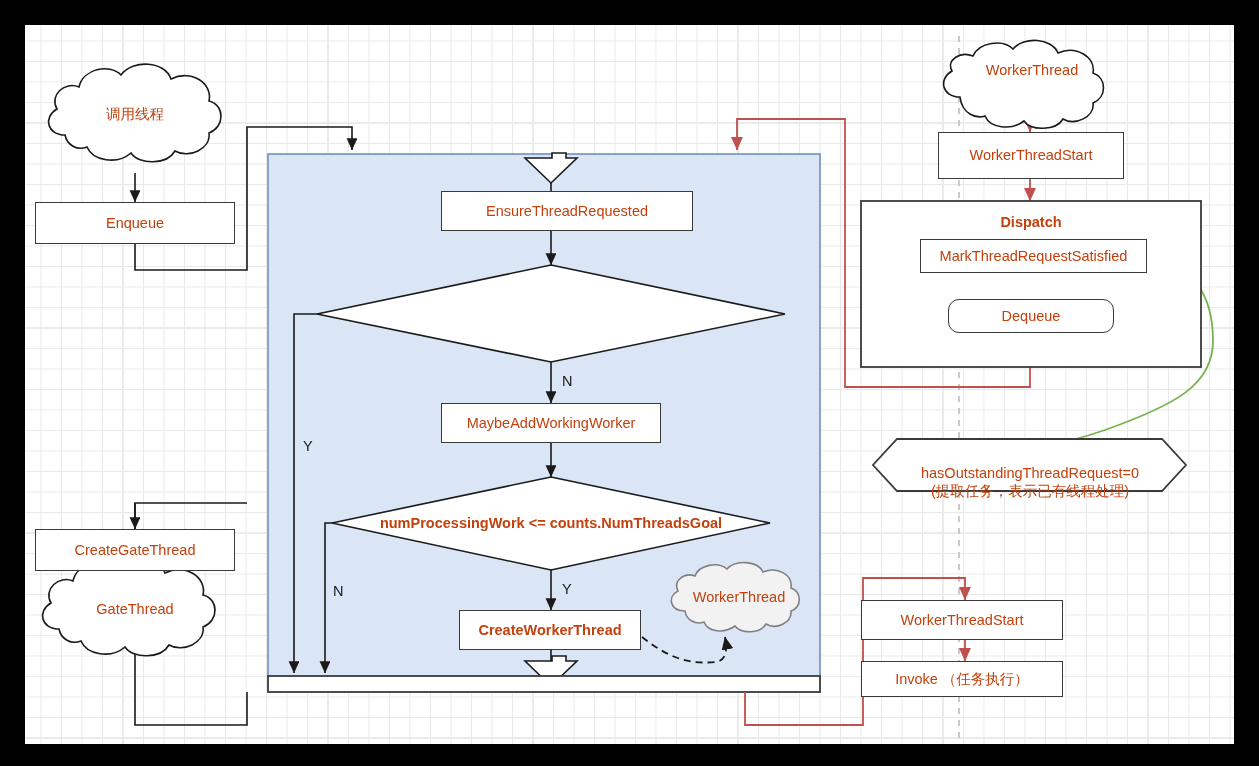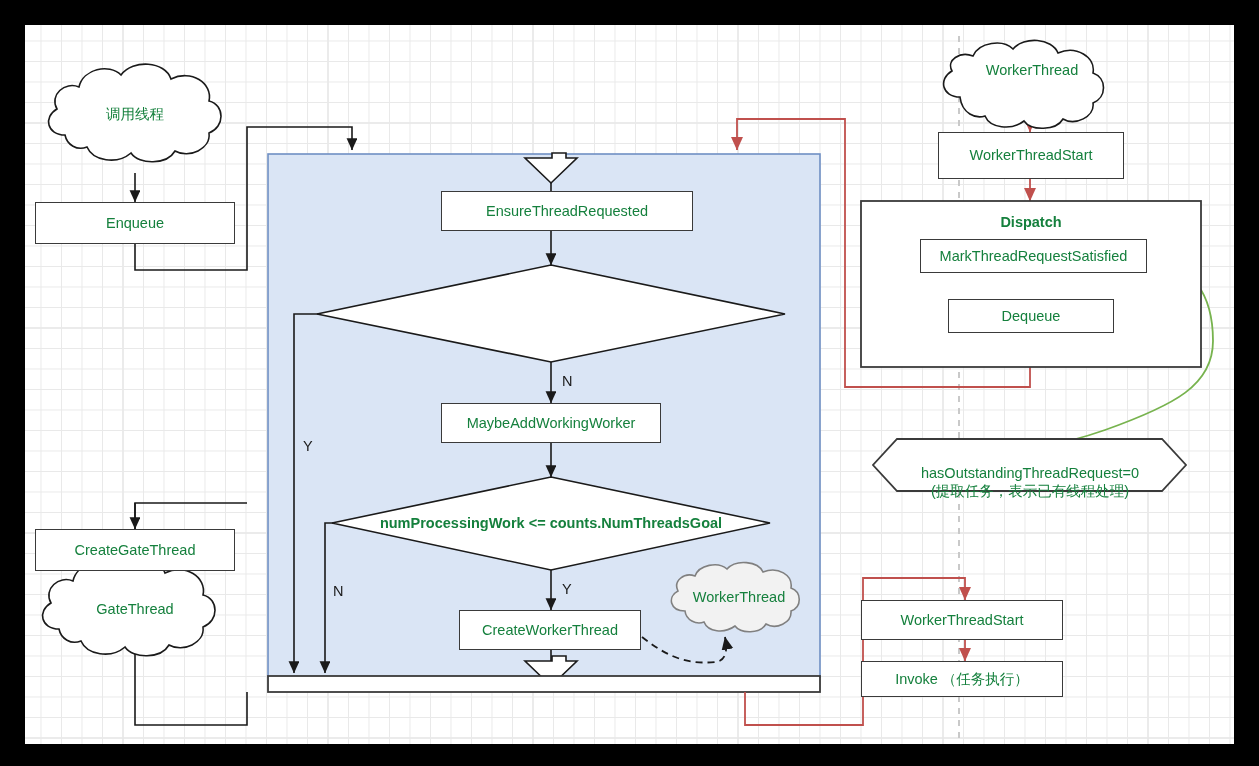--- a/index.html
+++ b/index.html
@@ -8,21 +8,21 @@
   #grid{position:absolute;left:0;top:0;width:100%;height:100%;
     background-image:
       linear-gradient(to right, #e9e9e9 1px, transparent 1px),
       linear-gradient(to bottom, #e9e9e9 1px, transparent 1px),
       linear-gradient(to right, #d8d8d8 1px, transparent 1px),
       linear-gradient(to bottom, #d8d8d8 1px, transparent 1px);
     background-size:20.5px 20.5px,20.5px 20.5px,102.5px 102.5px,102.5px 102.5px;
     background-position:-5px -5px,-5px -5px,-5px -5px,-5px -5px;}
   #svg{position:absolute;left:0;top:0;}
   .node{position:absolute;box-sizing:border-box;display:flex;align-items:center;justify-content:center;
-        text-align:center;color:#15803d;font-size:14.5px;line-height:1.25;}
+        text-align:center;color:#c2410c;font-size:14.5px;line-height:1.25;}
   .boxn{background:#ffffff;border:1.6px solid #3a3a3a;}
   .lbl{position:absolute;font-size:14.5px;color:#1a1a1a;}
   .cn{white-space:pre-line;}
   .bold{font-weight:bold;}
 </style>
 </head>
 <body>
 
 <div id="canvas">
   <div id="grid"></div>
@@ -140,21 +140,21 @@
     <span>numProcessingWork &lt;= counts.NumThreadsGoal</span>
   </div>
 
   <div class="lbl" style="left:308px;top:558px;">
     <span>N</span>
   </div>
   <div class="lbl" style="left:537px;top:556px;">
     <span>Y</span>
   </div>
 
-  <div class="node boxn" style="left:434px;top:585px;width:182px;height:40px;">
+  <div class="node boxn" style="left:434px;top:585px;width:182px;height:40px;font-weight:bold;">
     <span>CreateWorkerThread</span>
   </div>
 
   <div class="node" style="left:655px;top:558px;width:118px;height:28px;">
     <span>WorkerThread</span>
   </div>
 
   <div class="node" style="left:948px;top:31px;width:118px;height:28px;">
     <span>WorkerThread</span>
   </div>
@@ -164,21 +164,21 @@
   </div>
 
   <div class="node bold" style="left:836px;top:186px;width:340px;height:22px;">
     <span>Dispatch</span>
   </div>
 
   <div class="node boxn" style="left:895px;top:214px;width:227px;height:34px;">
     <span>MarkThreadRequestSatisfied</span>
   </div>
 
-  <div class="node boxn" style="left:923px;top:274px;width:166px;height:34px;">
+  <div class="node boxn" style="left:923px;top:274px;width:166px;height:34px;border-radius:11px;">
     <span>Dequeue</span>
   </div>
 
   <div class="node cn" style="left:866px;top:435px;width:278px;height:44px;">
     <span>hasOutstandingThreadRequest=0
 (提取任务，表示已有线程处理)</span>
   </div>
 
   <div class="node boxn" style="left:836px;top:575px;width:202px;height:40px;">
     <span>WorkerThreadStart</span>

